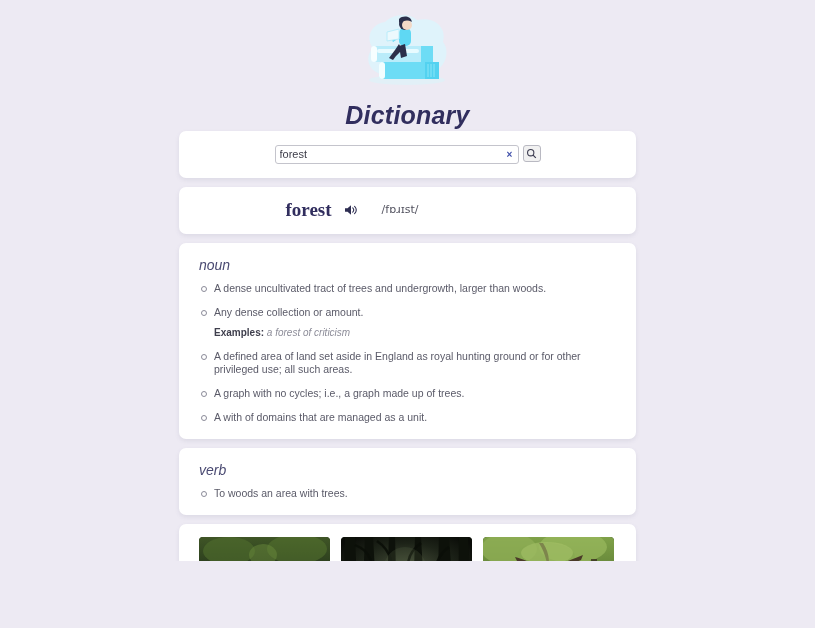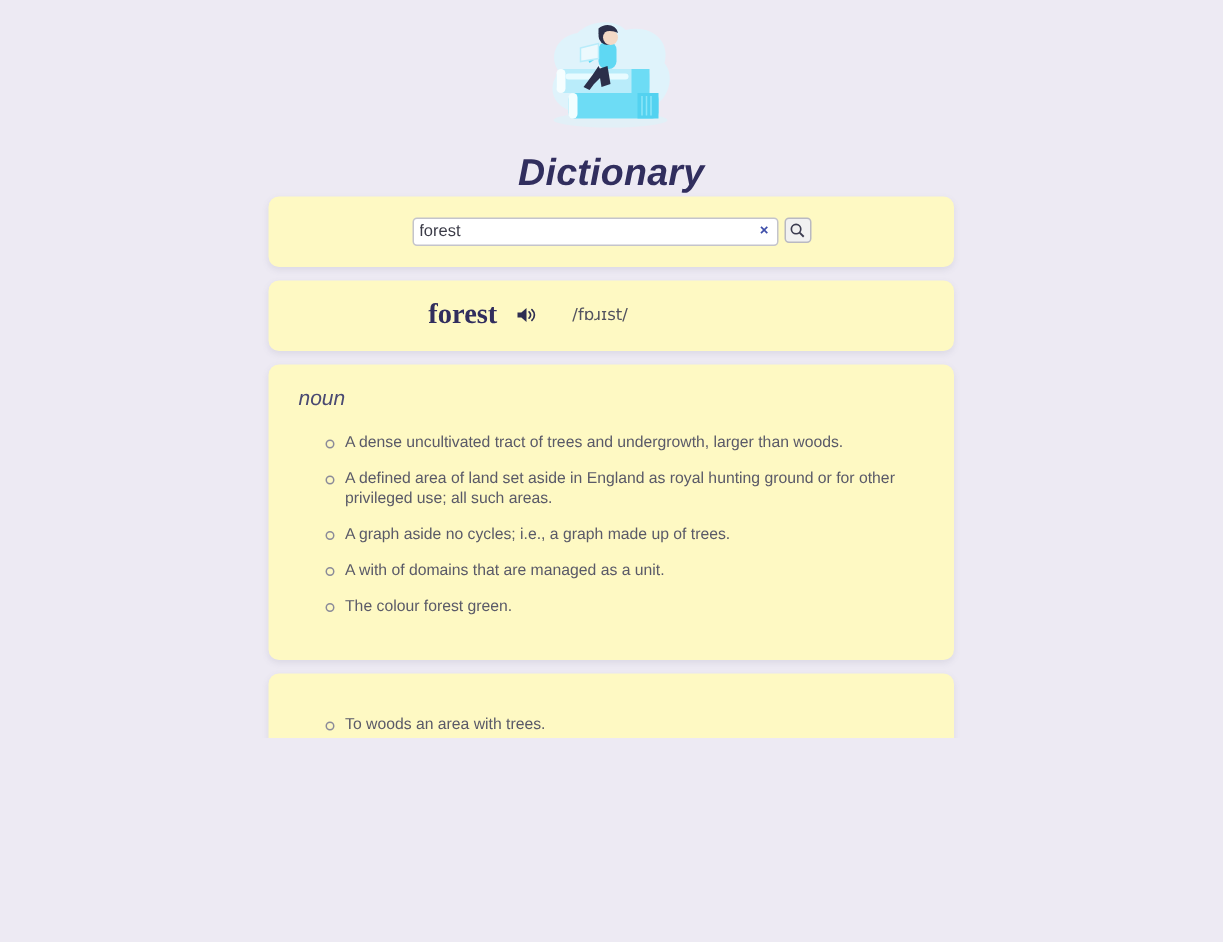--- a/index.html
+++ b/index.html
@@ -9,21 +9,21 @@
     overflow: hidden;
   }
   body {
     background: #edeaf3;
     font-family: "Liberation Sans", sans-serif;
     color: #4a4a5a;
   }
 
   #page {
     width: 815px;
-    height: 492px;
+    height: 561px;
     position: relative;
     overflow: hidden;
   }
 
   
   .header {
     width: 100%;
     padding-top: 8px;
     display: flex;
     flex-direction: column;
@@ -43,21 +43,21 @@
     font-style: italic;
     color: #312e5e;
     letter-spacing: .2px;
     line-height: 30px;
   }
 
   
   .card {
     width: 457px;
     margin: 0 auto 9px auto;
-    background: #fef9c3;
+    background: #ffffff;
     border-radius: 7px;
     box-shadow: 0 2px 4px rgba(110,105,140,.13);
   }
 
   .search-card {
     margin-top: 1px;
     padding: 13px 0 14px 0;
     display: flex;
     justify-content: center;
     align-items: center;
@@ -156,21 +156,21 @@
     padding: 12px 16px 13px 18px;
   }
   .pos {
     font-size: 14px;
     font-style: italic;
     color: #4a4a72;
     margin: 2px 0 9px 2px;
   }
   ul.defs {
     list-style: none;
-    margin: 16px;
+    margin: 0;
     padding: 0;
   }
   ul.defs > li {
     position: relative;
     padding-left: 17px;
     margin-bottom: 11px;
     font-size: 10.5px;
     line-height: 13px;
     color: #5a5a68;
   }
@@ -283,35 +283,40 @@
     </div>
   </div>
 
   <div class="card def-card">
     <div class="pos">noun</div>
     <ul class="defs">
       <li>
         <span class="def-text">A dense uncultivated tract of trees and undergrowth, larger than woods.</span>
       </li>
       <li>
+        <span class="def-text">Any dense collection or amount.</span>
+        <span class="example-line">
+          <span class="example-label">Examples:</span>
+          <span class="example-value">a forest of criticism</span>
+        </span>
+      </li>
+      <li>
         <span class="def-text">A defined area of land set aside in England as royal hunting ground or for other privileged use; all such areas.</span>
       </li>
       <li>
-        <span class="def-text">A graph aside no cycles; i.e., a graph made up of trees.</span>
+        <span class="def-text">A graph with no cycles; i.e., a graph made up of trees.</span>
       </li>
       <li>
         <span class="def-text">A with of domains that are managed as a unit.</span>
       </li>
-      <li>
-        <span class="def-text">The colour forest green.</span>
-      </li>
     </ul>
   </div>
 
   <div class="card def-card">
+    <div class="pos">verb</div>
     <ul class="defs">
       <li>
         <span class="def-text">To woods an area with trees.</span>
       </li>
     </ul>
   </div>
 
   <div class="card images-card">
 
     <div class="img-tile">

